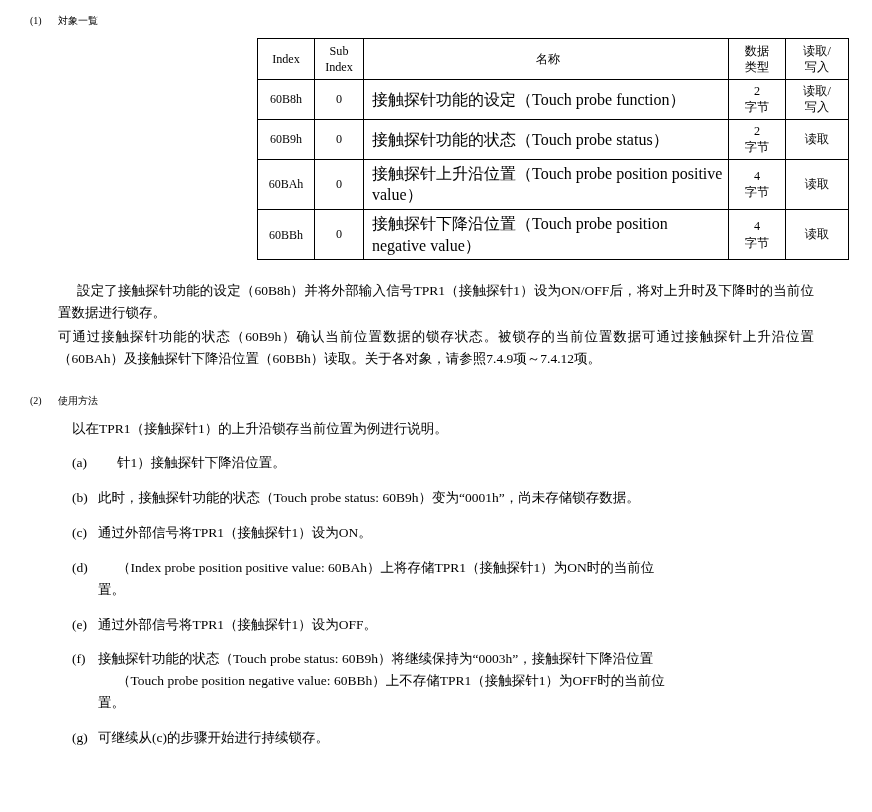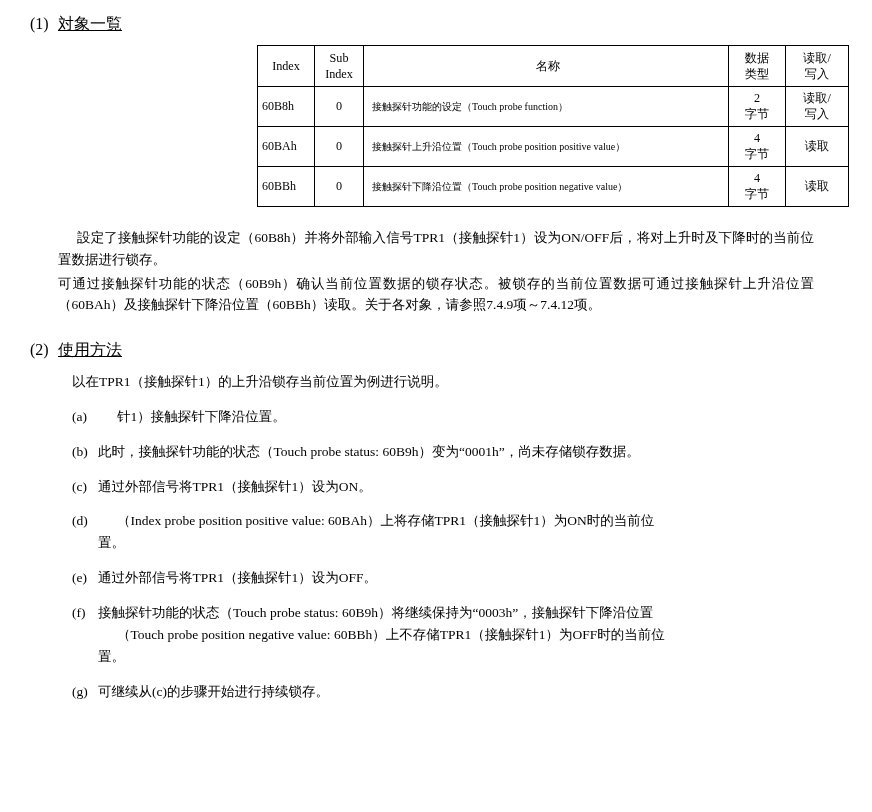--- a/index.html
+++ b/index.html
@@ -19,24 +19,23 @@
   .page {
     position: relative;
     width: 872px;
     height: 812px;
     box-sizing: border-box;
     padding: 14px 24px 0 24px;
   }
 
   
   .section-heading {
-    font-size: 16px;
+    font-size: 10px;
     margin: 0 0 10px 34px;
     white-space: nowrap;
-    text-decoration: underline;
   }
   .section-heading .num {
     display: inline-block;
     width: 28px;
     margin-left: -28px;
   }
 
   
   .table-wrap {
     margin: 6px 0 0 233px;
@@ -53,27 +52,27 @@
     border: 1px solid #000000;
     padding: 3px 4px;
     vertical-align: middle;
     line-height: 1.35;
   }
   table.obj-table thead th {
     text-align: center;
     font-weight: normal;
     height: 34px;
   }
-  .col-index  { width: 48px;  text-align: left; }
+  .col-index  { width: 48px;  text-align: center; }
   .col-sub    { width: 40px;  text-align: center; }
   .col-name   { width: 352px; text-align: left; padding-left: 8px !important; }
   .col-type   { width: 48px;  text-align: center; }
   .col-rw     { width: 54px;  text-align: center; }
   td.col-index { font-size: 12px; }
-  td.col-name  { font-size: 10px; }
+  td.col-name  { font-size: 16px; }
   .two-line { line-height: 1.25; }
   .row-h { height: 38px; }
 
   
   .para {
     margin: 0 0 2px 0;
     line-height: 1.62;
     text-align: justify;
   }
   .block-1 {
@@ -154,20 +153,30 @@
           <td class="col-type">
             <div>2</div>
             <div>字节</div>
           </td>
           <td class="col-rw">
             <div>读取/</div>
             <div>写入</div>
           </td>
         </tr>
         <tr class="row-h">
+          <td class="col-index">60B9h</td>
+          <td class="col-sub">0</td>
+          <td class="col-name">接触探针功能的状态（Touch probe status）</td>
+          <td class="col-type">
+            <div>2</div>
+            <div>字节</div>
+          </td>
+          <td class="col-rw">读取</td>
+        </tr>
+        <tr class="row-h">
           <td class="col-index">60BAh</td>
           <td class="col-sub">0</td>
           <td class="col-name two-line">接触探针上升沿位置（Touch probe position positive value）</td>
           <td class="col-type">
             <div>4</div>
             <div>字节</div>
           </td>
           <td class="col-rw">读取</td>
         </tr>
         <tr class="row-h">

